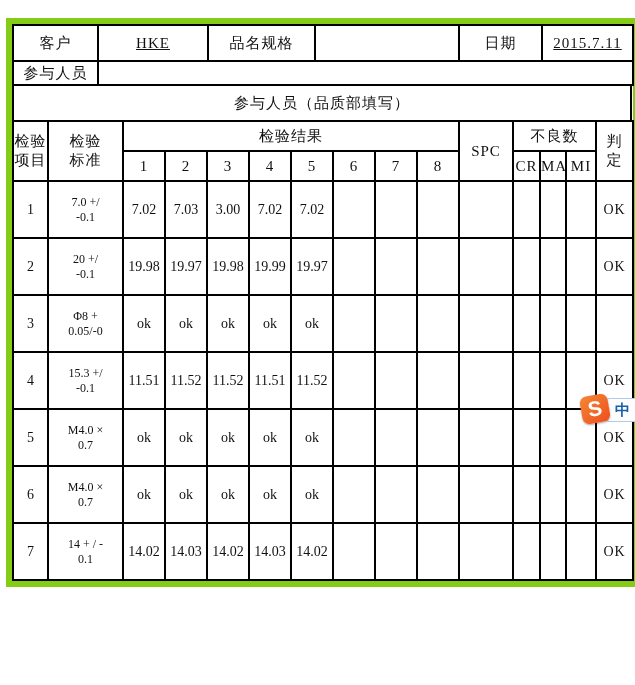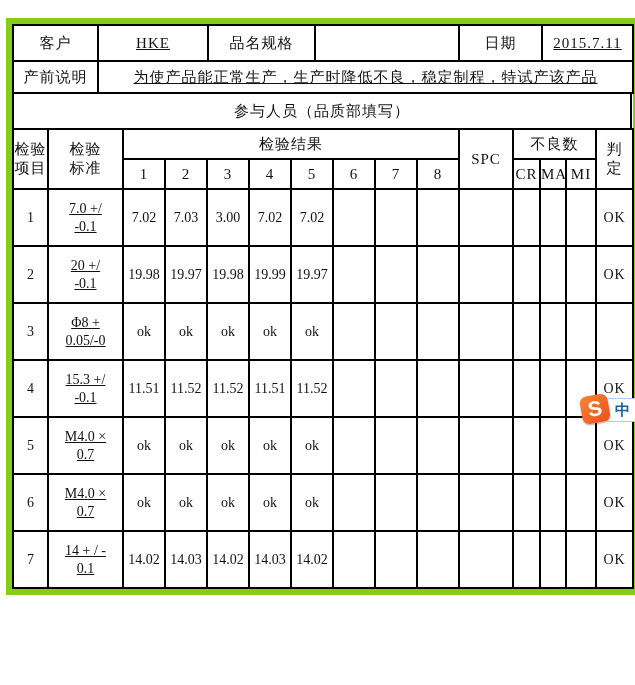--- a/index.html
+++ b/index.html
@@ -35,21 +35,21 @@
   .lab{font-size:15px;}
   .val{font-size:15px;letter-spacing:0;text-decoration:underline;}
   .pre{white-space:pre-line;line-height:1.25;}
   .left{text-align:left;padding-left:10px;}
   .r-info td{height:34px;}
   .r-part td{height:22px;}
   .r-note td{height:30px;}
   .r-title td{height:34px;font-size:15px;}
   .insp thead tr td{height:28px;}
   .insp tbody tr td{height:55px;font-size:14px;letter-spacing:0;}
-  .insp td.c-std{font-size:14px;text-decoration:underline;}
+  .insp td.c-std{font-size:12px;}
   .insp td.c-res{font-size:14px;}
   .insp td.c-item{font-size:14px;}
   .insp td.c-judge{font-size:14px;letter-spacing:1px;}
   
   .wm{position:absolute;left:581px;top:394px;width:60px;height:34px;}
   .wm-logo{
     position:absolute;left:0;top:1px;width:28px;height:28px;
     background:linear-gradient(145deg,#f58634,#ee4f1e);
     border-radius:7px;
     transform:rotate(-10deg);
@@ -88,33 +88,33 @@
           <td class="lab">客户</td>
           <td class="val">HKE</td>
           <td class="lab">品名规格</td>
           <td class="val"></td>
           <td class="lab">日期</td>
           <td class="val">2015.7.11</td>
         </tr>
       </tbody>
     </table>
 
-
     <table class="tbl">
       <colgroup>
           <col style="width:85px">
           <col style="width:535px">
         </colgroup>
       <tbody>
-        <tr class="r-note">
-          <td class="lab">产前说明</td>
-          <td class="val left">为使产品能正常生产，生产时降低不良，稳定制程，特试产该产品</td>
+        <tr class="r-part">
+          <td class="lab">参与人员</td>
+          <td class="val left"></td>
         </tr>
       </tbody>
     </table>
+
 
     <table class="tbl">
       <tbody>
         <tr class="r-title">
           <td>参与人员（品质部填写）</td>
         </tr>
       </tbody>
     </table>
 
     <table class="tbl insp">

